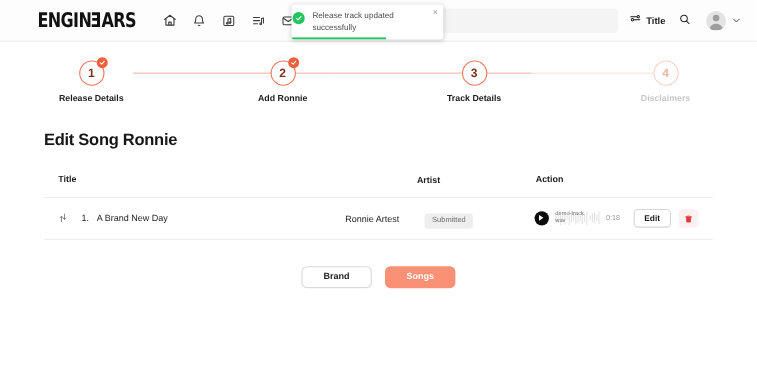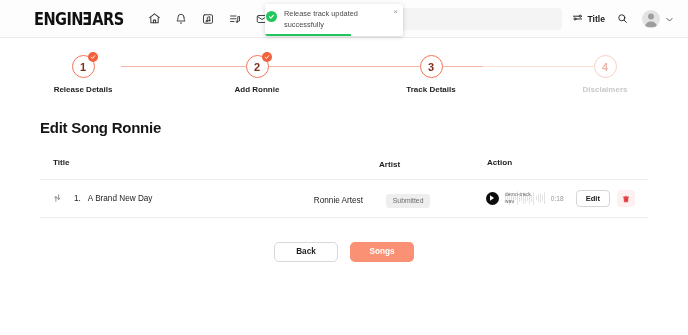--- a/index.html
+++ b/index.html
@@ -525,17 +525,17 @@
                 <path d="M6 6.5 7 20.5h10l1-14" fill="#e23b3b"></path>
               </svg>
           </span>
         </button>
       </div>
 
     </div>
   </div>
 
   <div class="footer">
-    <button class="btn-back">Back</button>
+    <button class="btn-back">Brand</button>
     <button class="btn-next">Songs</button>
   </div>
 
 </div>
 
 </body></html>

